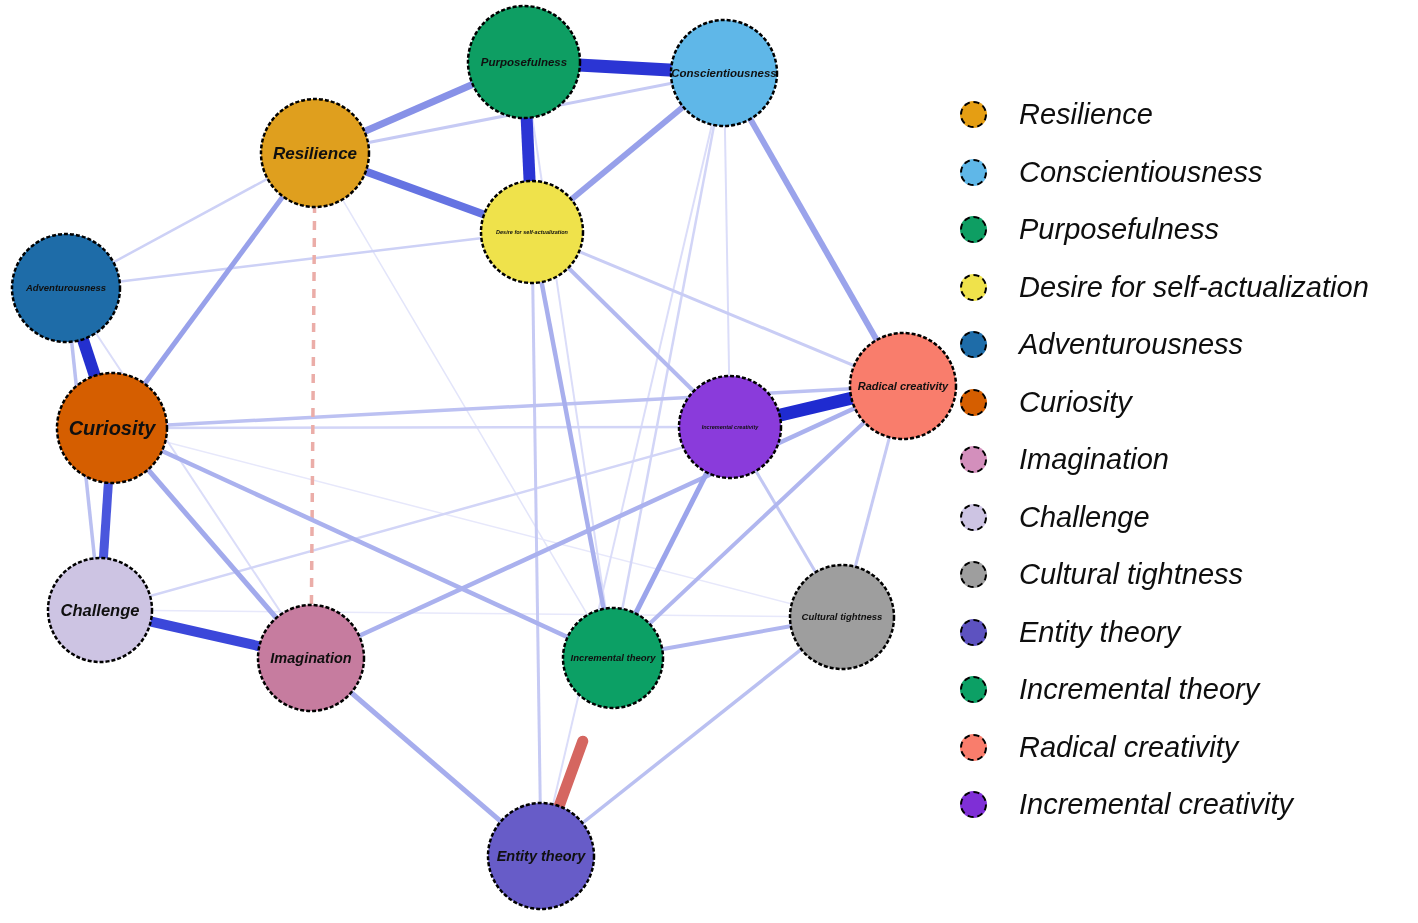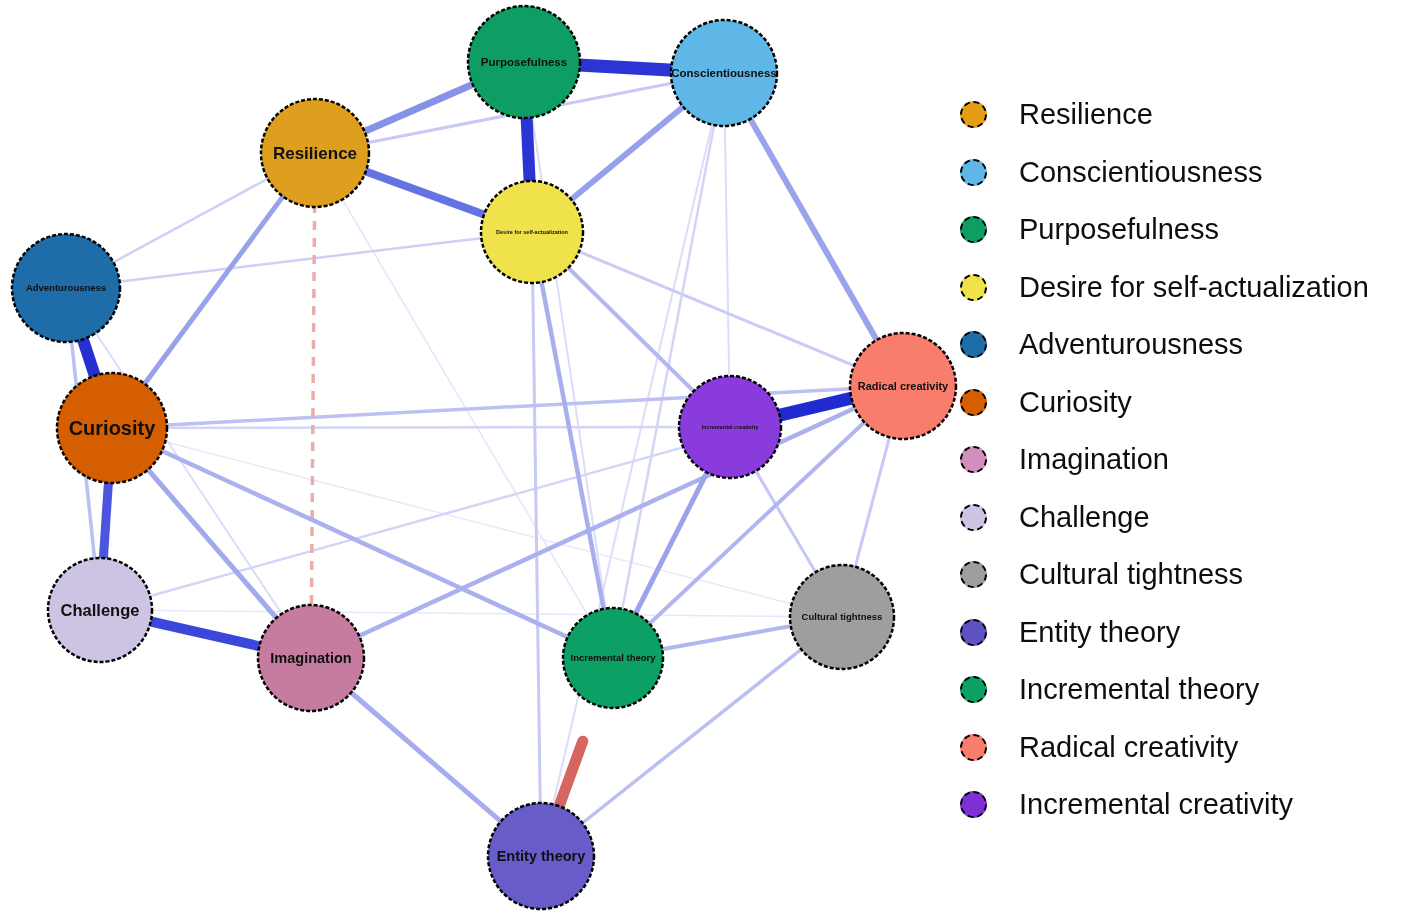--- a/index.html
+++ b/index.html
@@ -7,20 +7,21 @@
     padding: 0;
     background: #ffffff;
     font-family: "Liberation Sans", sans-serif;
   }
   .canvas {
     position: relative;
     width: 1418px;
     height: 923px;
     background: #ffffff;
     overflow: hidden;
+    font-style: italic;
   }
   .graph-svg {
     position: absolute;
     left: 0;
     top: 0;
   }
   .node-label {
     font-family: "Liberation Sans", sans-serif;
     font-weight: bold;
     fill: #101010;

